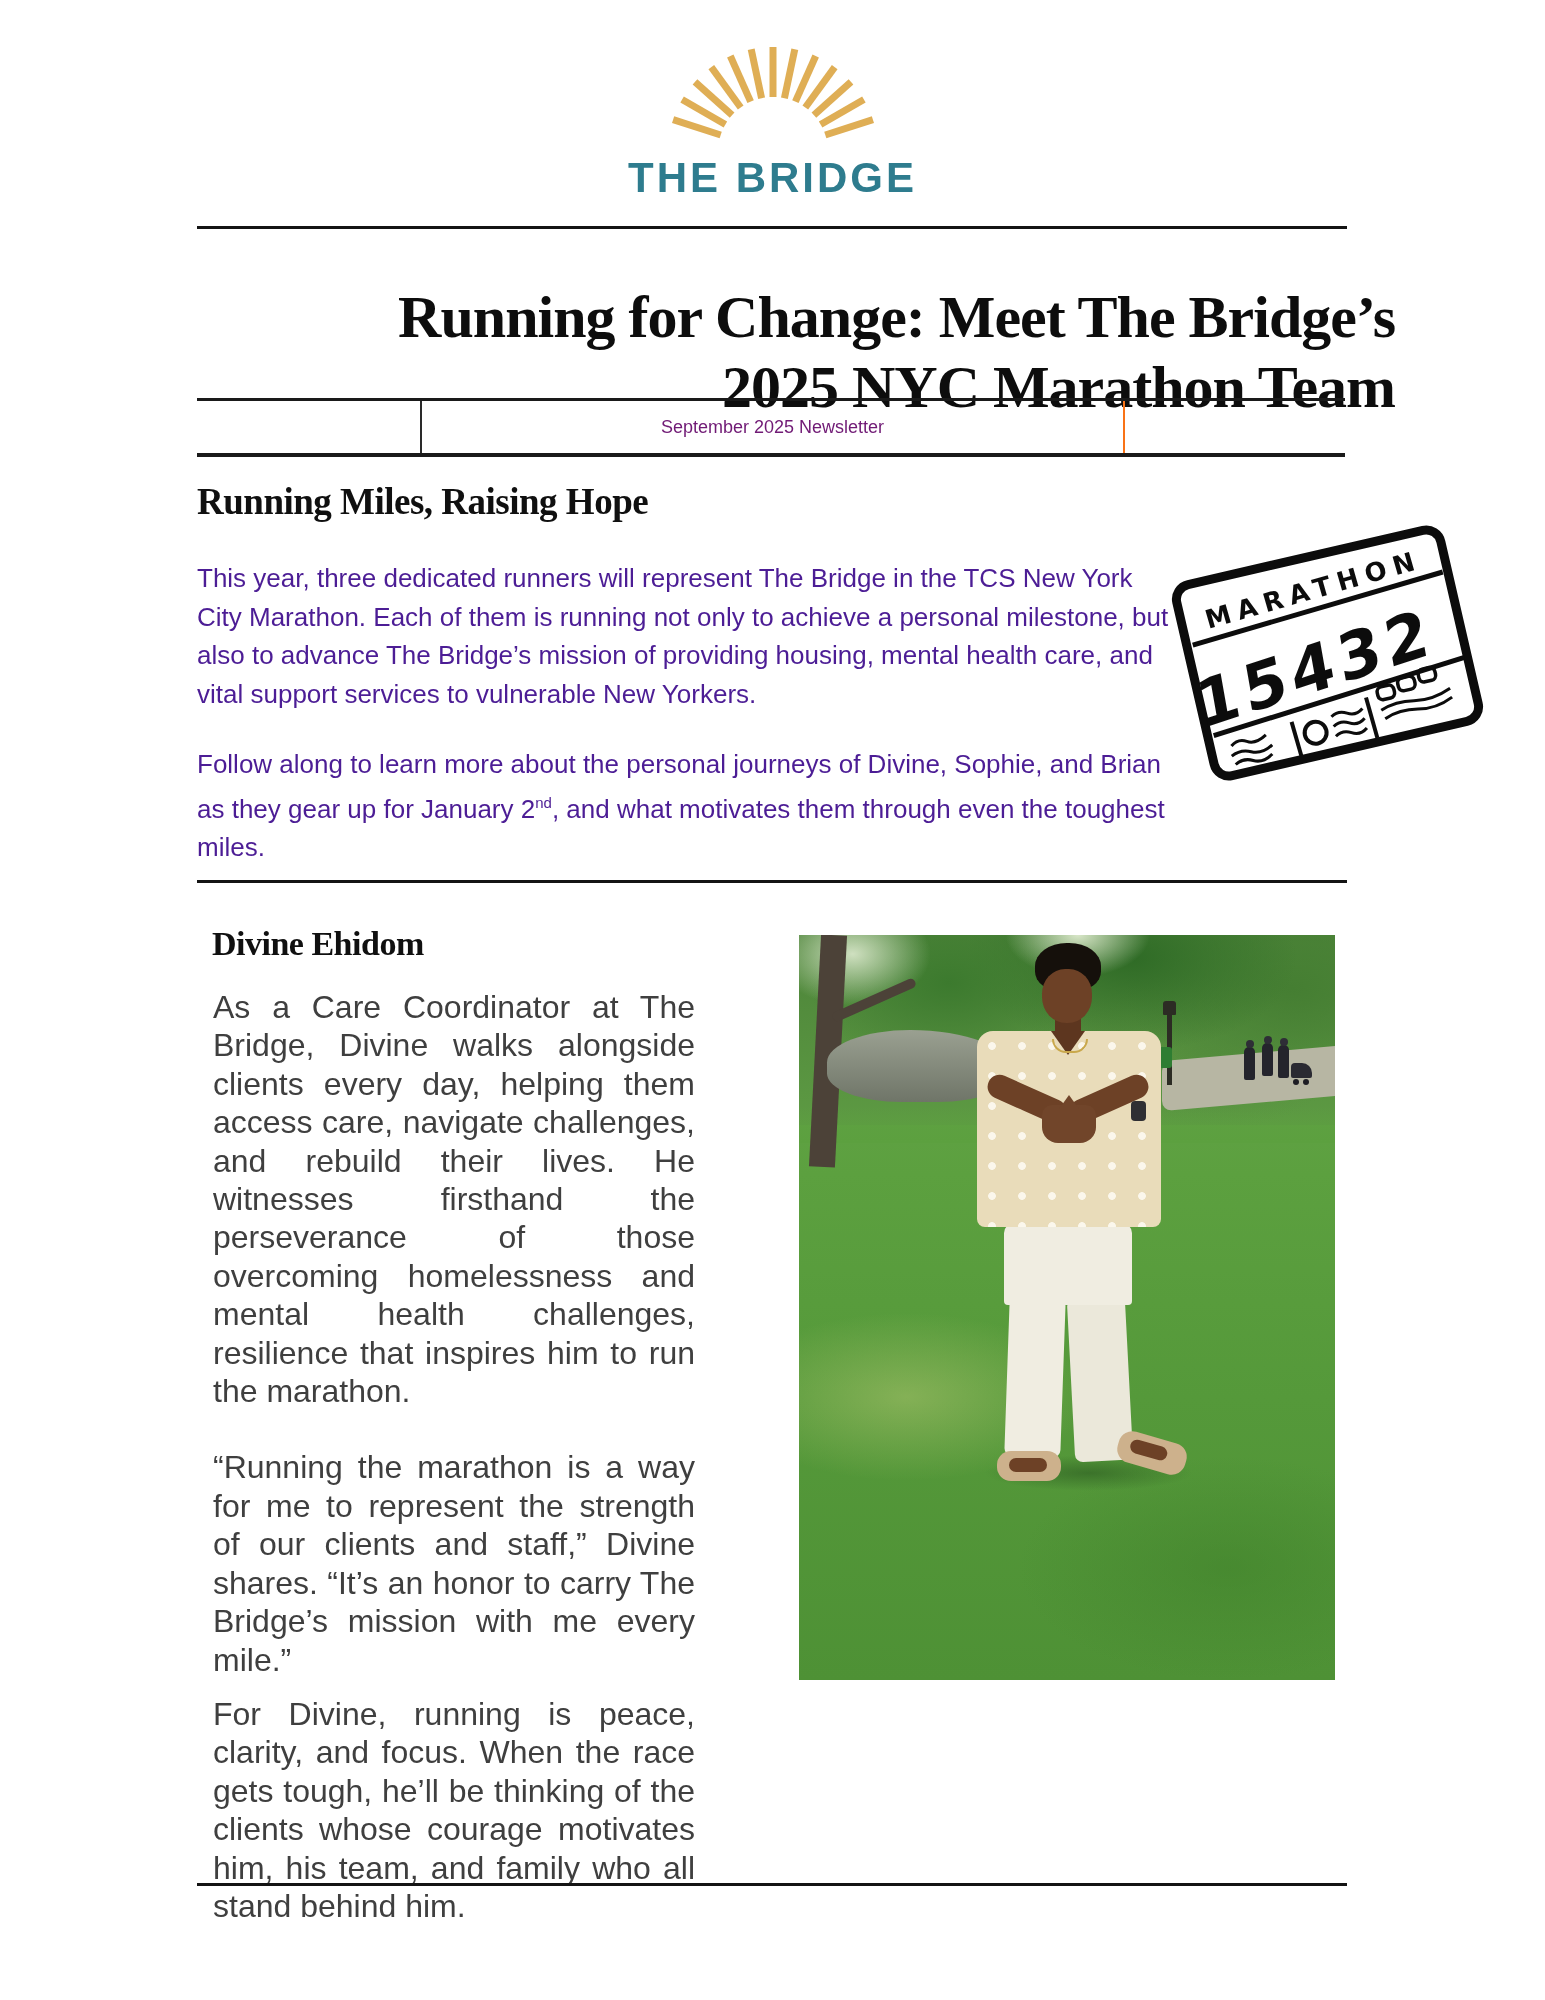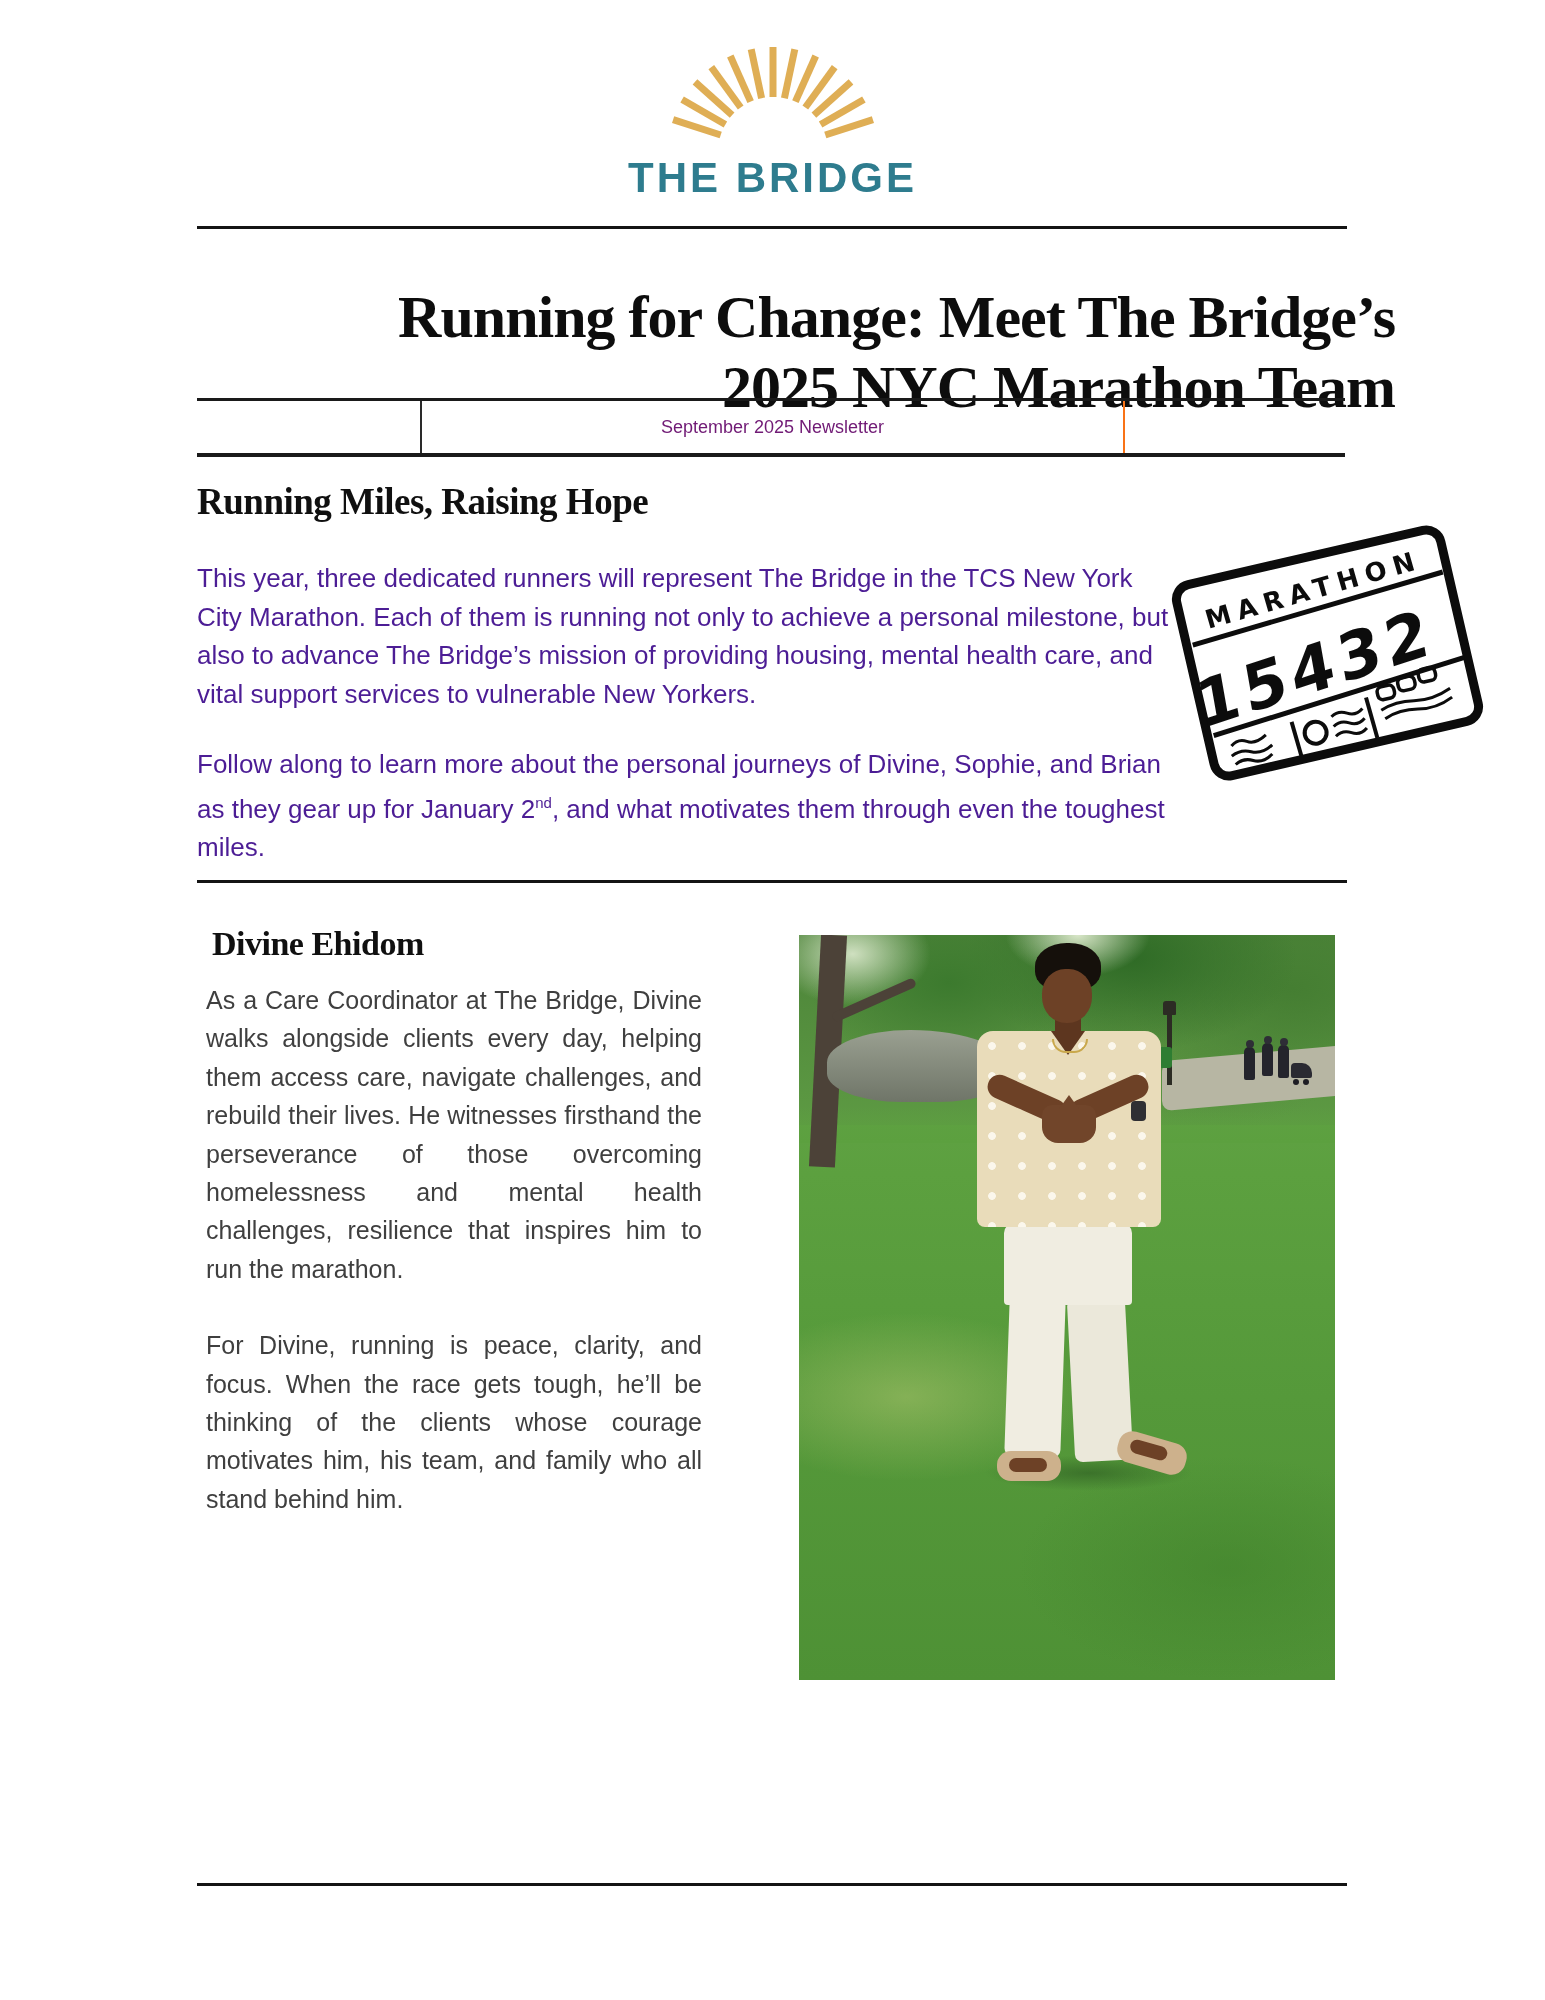--- a/index.html
+++ b/index.html
@@ -51,21 +51,21 @@
   }
 
   
   .divine-heading{
     position:absolute;left:197px;top:910px;margin:15px;
     font-family:"Liberation Serif", serif;font-weight:bold;font-size:34px;
     color:#101010;letter-spacing:-0.5px;
   }
   .divine-col{position:absolute;left:197px;top:972px;width:514px;}
   .divine-col p{
-    margin:9px;font-size:25px;line-height:38.4px;color:#3f3f3f;text-align:justify;
+    margin:16px;font-size:32px;line-height:38.4px;color:#3f3f3f;text-align:justify;
   }
   .divine-col p.gap{margin-bottom:38px;}
 
   
   .photo{
     position:absolute;left:799px;top:935px;width:536px;height:745px;overflow:hidden;
     background:
       radial-gradient(ellipse 260px 120px at 20% 62%, rgba(190,205,120,.45), transparent 70%),
       radial-gradient(ellipse 300px 160px at 80% 85%, rgba(60,125,40,.45), transparent 70%),
       linear-gradient(180deg,#69a650 0%,#5ca03f 32%,#55993a 62%,#4e9135 100%);
@@ -202,20 +202,21 @@
         <path d="M184,182 q16,-6 34,-2 q18,4 36,-4"></path>
       </g>
     </svg>
   </div>
 
   <div class="rule" style="top:880px;"></div>
 
   <h3 class="divine-heading">Divine Ehidom</h3>
   <div class="divine-col">
     <p class="gap">As a Care Coordinator at The Bridge, Divine walks alongside clients every day, helping them access care, navigate challenges, and rebuild their lives. He witnesses firsthand the perseverance of those overcoming homelessness and mental health challenges, resilience that inspires him to run the marathon.</p>
+    <p>“Running the marathon is a way for me to represent the strength of our clients and staff,” Divine shares. “It’s an honor to carry The Bridge’s mission with me every mile.”</p>
     <p>For Divine, running is peace, clarity, and focus. When the race gets tough, he’ll be thinking of the clients whose courage motivates him, his team, and family who all stand behind him.</p>
   </div>
 
   <div class="photo">
     <div class="ph ph-canopy"></div>
     <div class="ph ph-trunk"></div>
     <div class="ph ph-branch"></div>
     <div class="ph ph-rock"></div>
     <div class="ph ph-path"></div>
     <div class="ph ph-lamp"></div>

